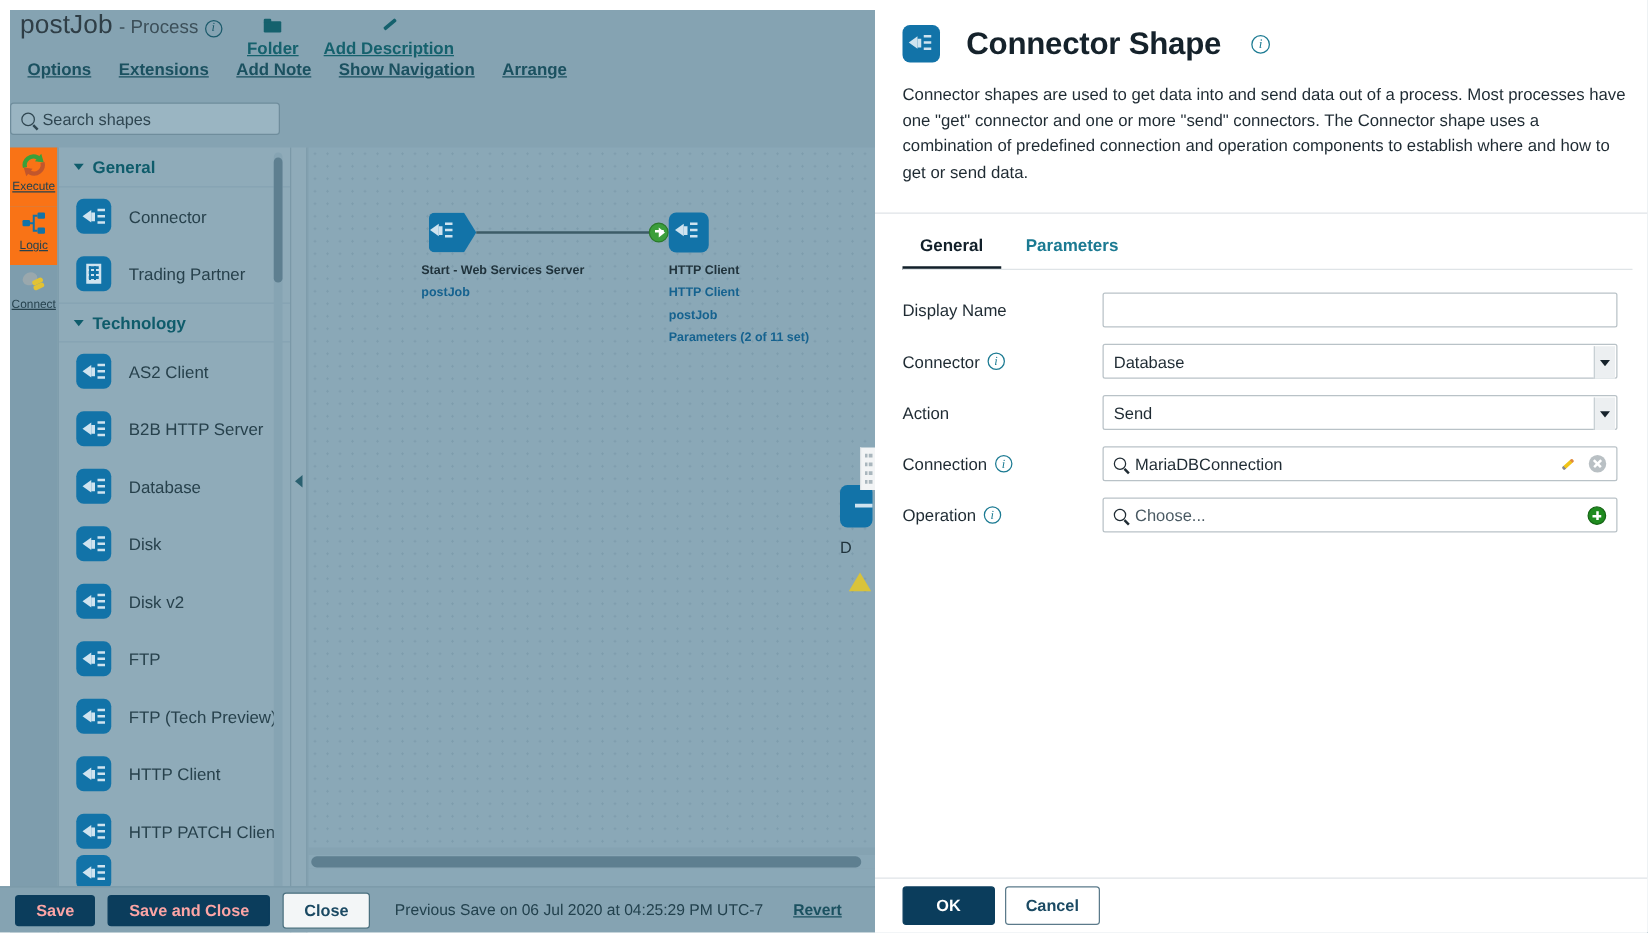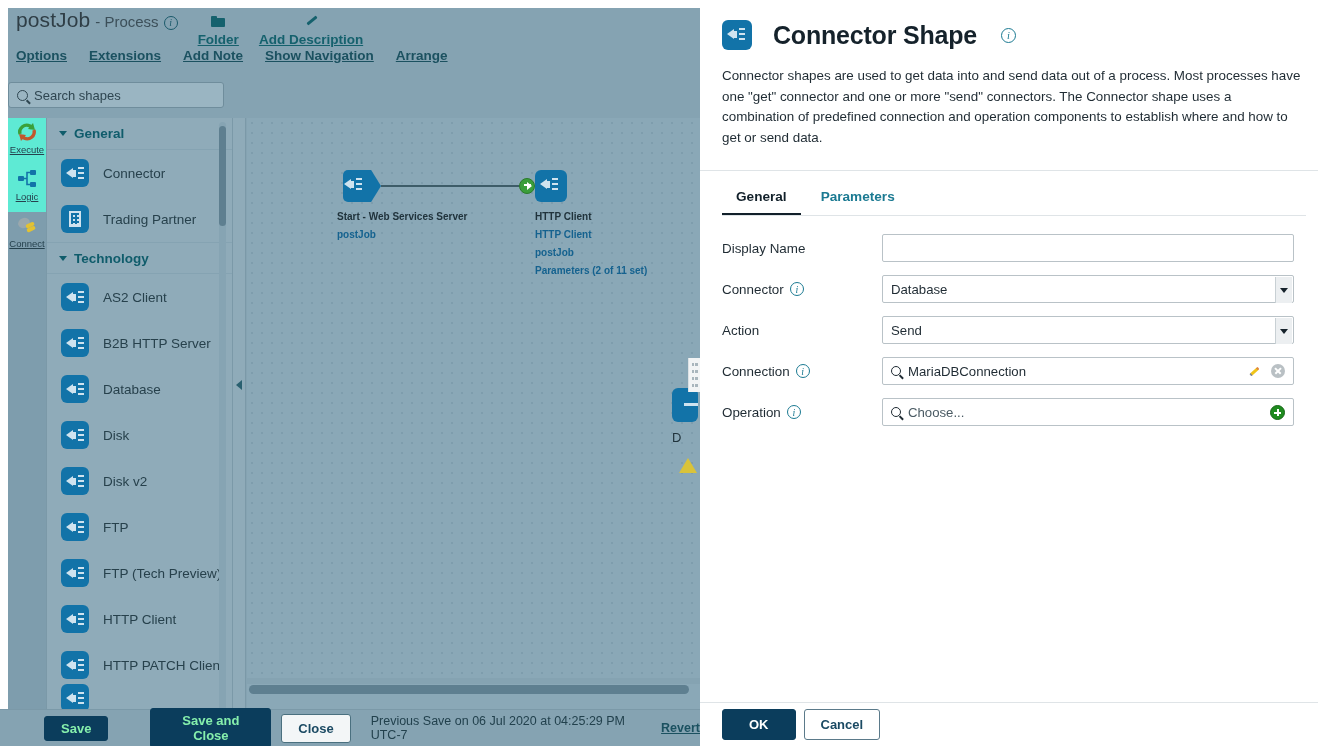--- a/index.html
+++ b/index.html
@@ -58,38 +58,38 @@
   }
   .pencil-glyph {
     display:inline-block; width:13px; height:13px; position:relative; transform:rotate(0deg);
   }
   .pencil-glyph::before{
     content:""; position:absolute; left:1px; top:5px; width:12px; height:3px;
     background:#15616d; transform:rotate(-40deg); border-radius:1px;
   }
 
   .proc-menu {
-    display:flex; gap:22px; padding-left:8px; margin-top:8px; align-items:center;
+    display:flex; gap:22px; padding-left:14px; margin-top:8px; align-items:center;
   }
   .proc-menu span {
     font-size:13.5px; font-weight:bold; color:#1b5160;
     text-decoration: underline; cursor:pointer;
   }
 
   
   .icon-rail {
     position:absolute; left:8px; top:118px; width:38px; height:628px;
     background:#7e9dad;
   }
   .rail-item {
     width:38px; height:47px; display:flex; flex-direction:column;
     align-items:center; justify-content:flex-start; padding-top:3px;
     cursor:pointer;
   }
-  .rail-item.active { background:#5eead4; }
+  .rail-item.active { background:#f97316; }
   .rail-label {
     font-size:9.5px; color:#26424e; text-decoration:underline; margin-top:1px;
   }
   .rail-glyph { width:22px; height:22px; position:relative; }
 
   
   .palette {
     position:absolute; left:46px; top:118px; width:186px; height:628px;
     background:#8fabb9; border-left:1px solid #7b99a8; overflow:hidden;
   }
@@ -235,24 +235,23 @@
   }
   .drag-handle i{ width:2.5px; height:2.5px; background:#a9b6bd; display:block; border-radius:0; }
 
   
   .bottom-bar {
     position:absolute; left:0; top:709px; width:700px; height:37px;
     background:#85a3b2; display:flex; align-items:center; gap:10px; padding-left:12px;
     border-top:1px solid #7b99a8;
   }
   .btn-primary {
-    background:#0b3d5c; color:#86efac; font-size:13px; font-weight:bold;
+    background:#0b3d5c; color:#fca5a5; font-size:13px; font-weight:bold;
     border:1px solid #0b3d5c; border-radius:3px; padding:4px 16px; cursor:pointer;
     font-family:"Liberation Sans", sans-serif;
-    margin-left:32px;
   }
   .btn-outline {
     background:#f3f6f7; color:#1b4a63; font-size:13px; font-weight:bold;
     border:1px solid #4a707f; border-radius:3px; padding:6px 16px; cursor:pointer;
     font-family:"Liberation Sans", sans-serif;
   }
   .save-text { font-size:12.5px; color:#22414d; margin-left:10px; }
   .revert-link { font-size:12.5px; font-weight:bold; color:#1b5160; text-decoration:underline; margin-left:14px; cursor:pointer;}
 
   

